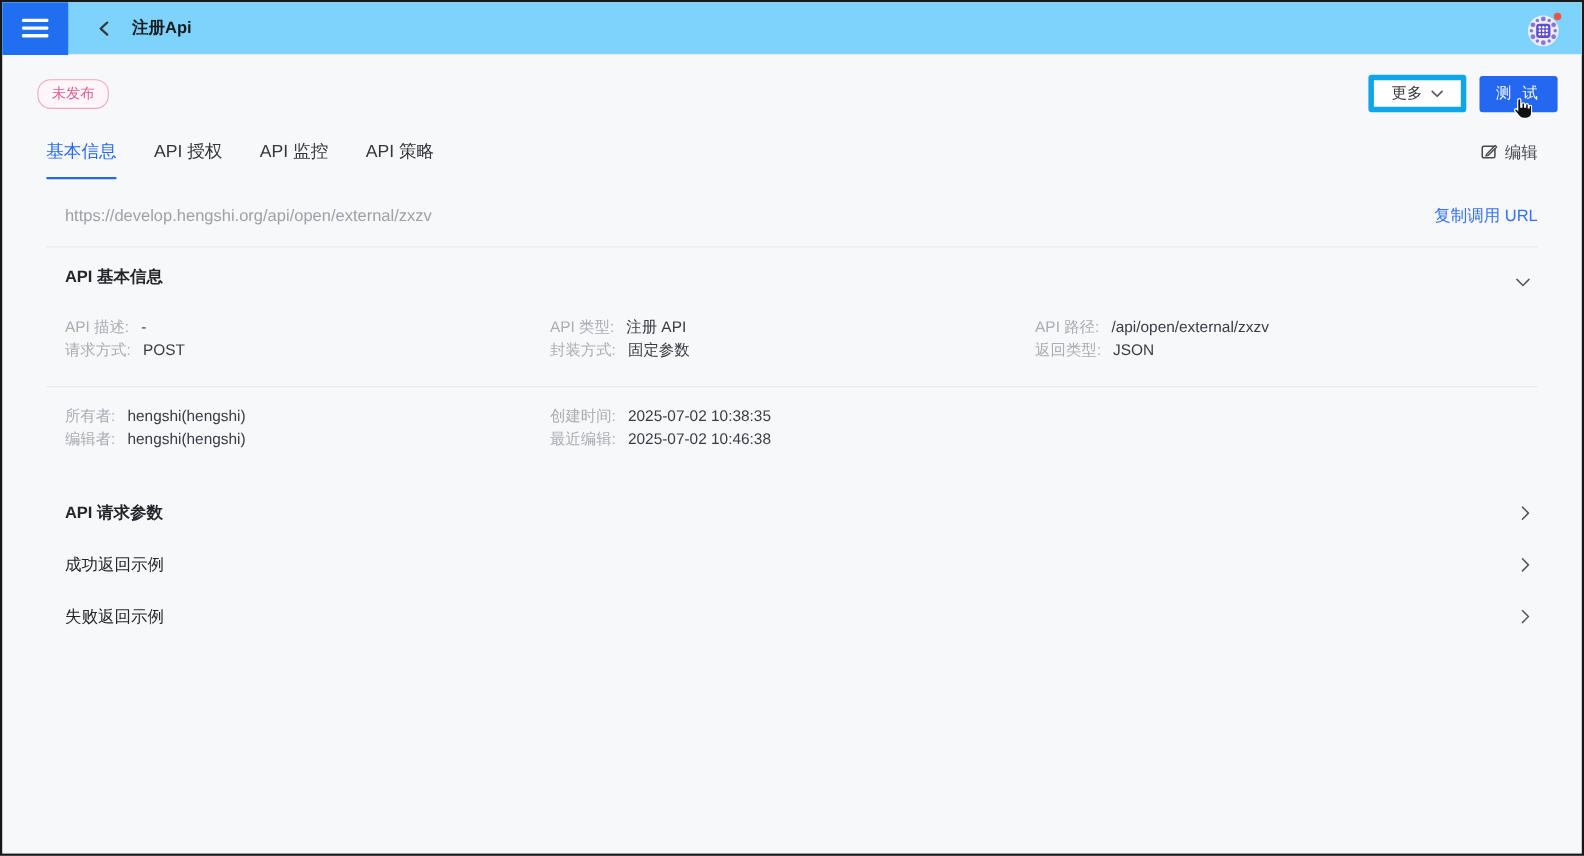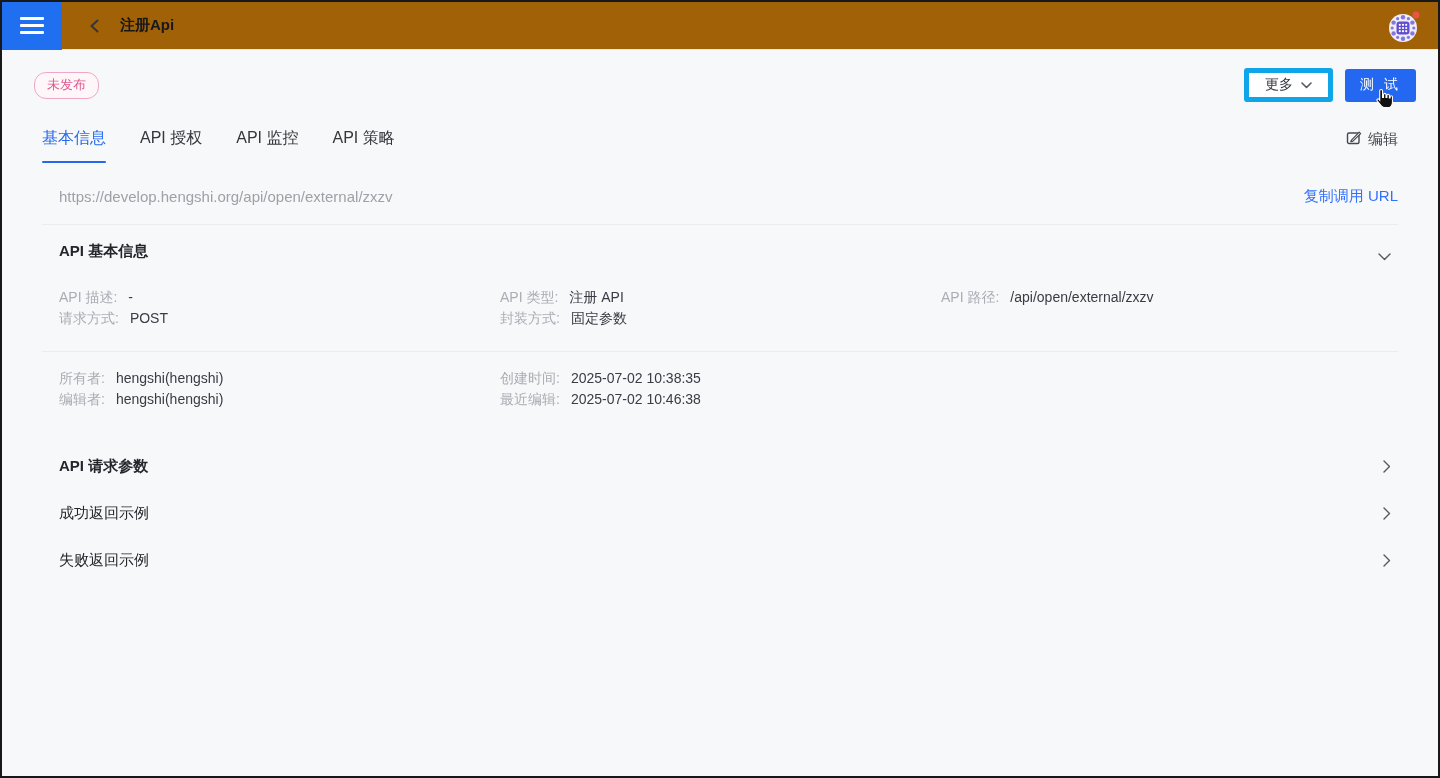--- a/index.html
+++ b/index.html
@@ -1,20 +1,20 @@
 <!DOCTYPE html>
 <html><head>
 <meta charset="utf-8">
 <style>
   * { margin:0; padding:0; box-sizing:border-box; }
   html,body { width:1440px; height:778px; font-family:"Liberation Sans","DejaVu Sans",sans-serif; }
   .frame { position:relative; width:1440px; height:778px; border:2px solid #17181a; background:#f7f8f9; overflow:hidden; }
 
   
-  .topbar { display:flex; align-items:center; height:48px; background:#a16207; border-bottom:1px solid #e7e8ea; position:relative; }
+  .topbar { display:flex; align-items:center; height:48px; background:#7dd3fc; border-bottom:1px solid #e7e8ea; position:relative; }
   .hamburger-btn { width:60px; height:48px; background:#1f6ff0; display:flex; align-items:center; justify-content:center; cursor:pointer; }
   .hamburger-lines { width:24px; display:flex; flex-direction:column; gap:4px; }
   .hamburger-lines i { display:block; height:3px; background:#ffffff; border-radius:1px; }
   .back-btn { margin-left:22px; width:22px; height:22px; display:flex; align-items:center; justify-content:center; cursor:pointer; }
   .page-title { margin-left:14px; font-size:15px; font-weight:700; color:#16181c; }
   .logo-wrap { position:absolute; right:16px; top:7px; width:36px; height:36px; }
 
   
   .action-row { display:flex; align-items:center; padding:18px 22px 0 32px; }
   .status-badge { display:inline-block; padding:3px 12px 4px; font-size:13px; color:#e05a90; border:1px solid #f0a6c5; border-radius:12px; background:#fff6fa; }
@@ -155,20 +155,21 @@
           </svg>
       </span>
     </div>
 
     <div class="field-grid">
       <div class="field-cell"><span class="field-label">API 描述:</span><span class="field-value">-</span></div>
       <div class="field-cell"><span class="field-label">API 类型:</span><span class="field-value">注册 API</span></div>
       <div class="field-cell"><span class="field-label">API 路径:</span><span class="field-value">/api/open/external/zxzv</span></div>
       <div class="field-cell"><span class="field-label">请求方式:</span><span class="field-value">POST</span></div>
       <div class="field-cell"><span class="field-label">封装方式:</span><span class="field-value">固定参数</span></div>
+      <div class="field-cell"><span class="field-label">返回类型:</span><span class="field-value">JSON</span></div>
     </div>
 
     <div class="divider meta-divider"></div>
 
     <div class="field-grid meta-grid">
       <div class="field-cell"><span class="field-label">所有者:</span><span class="field-value">hengshi(hengshi)</span></div>
       <div class="field-cell"><span class="field-label">创建时间:</span><span class="field-value">2025-07-02 10:38:35</span></div>
       <div class="field-cell"></div>
       <div class="field-cell"><span class="field-label">编辑者:</span><span class="field-value">hengshi(hengshi)</span></div>
       <div class="field-cell"><span class="field-label">最近编辑:</span><span class="field-value">2025-07-02 10:46:38</span></div>

